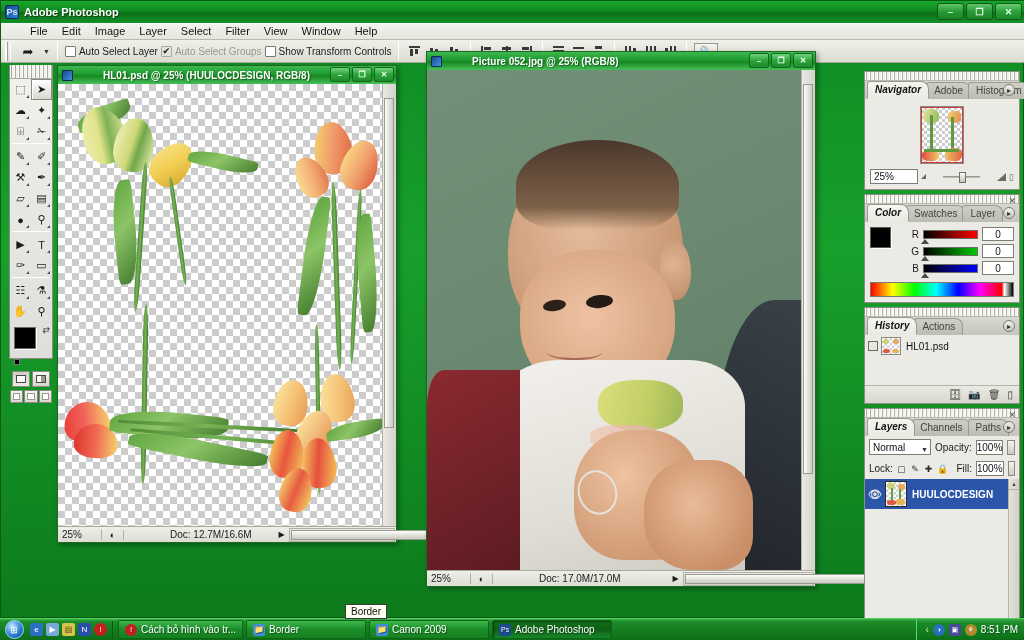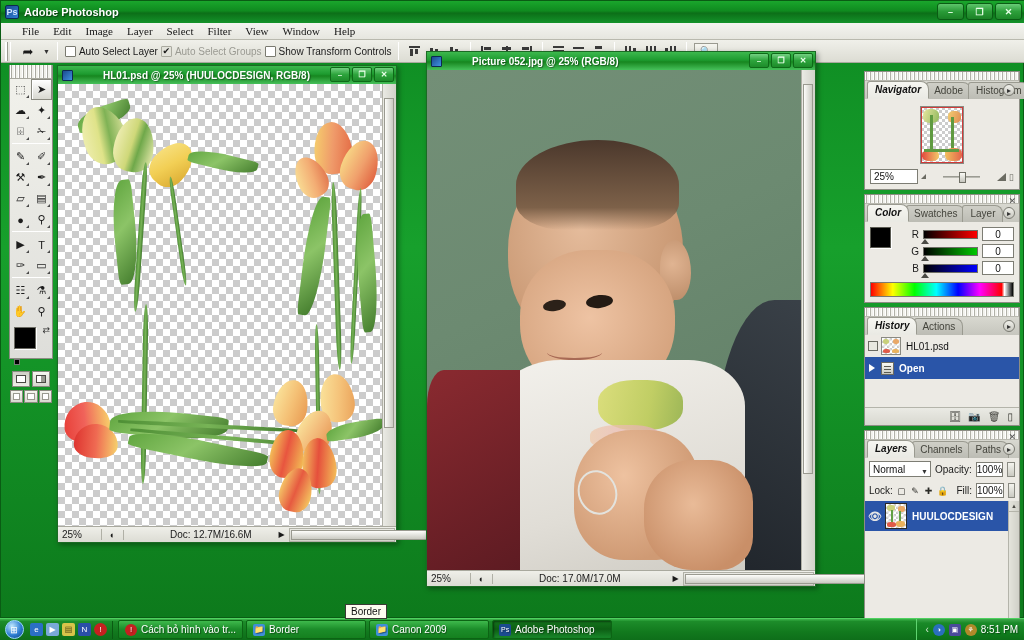--- a/index.html
+++ b/index.html
@@ -39,22 +39,21 @@
     color: #e8ffe8; font-size: 9px; display: flex;
     align-items: center; justify-content: center; font-weight: bold;
   }
   .win-btn.close { background: linear-gradient(180deg,#6acc78,#2da03b 50%,#1d8829); }
 
   
   #menubar {
     position: absolute; left: 0; top: 22px; width: 1024px; height: 17px;
     background: linear-gradient(180deg,#f4f4f0,#e6e6df);
     border-bottom: 1px solid #b9b9ae; display: flex; align-items: center;
-    padding-left: 14px;
-    font-family: Liberation Serif, serif;
+    padding-left: 22px;
   }
   #menubar .menu-item {
     padding: 1px 7px; color: #141414; font-size: 11px; cursor: default;
   }
 
   
   #optionsbar {
     position: absolute; left: 0; top: 39px; width: 1024px; height: 23px;
     background: linear-gradient(180deg,#f0f0ea,#dcdcd3);
     border-bottom: 1px solid #a9a99e; display: flex; align-items: center;
@@ -939,29 +938,20 @@
           <span class="hist-snapshot-ico"></span>
           <span class="hist-thumb">
             <span class="checker" style="position:absolute;inset:0;background-size:5px 5px;background-position:0 0,2.5px 2.5px"></span>
             <span style="position:absolute;left:1px;top:1px;width:6px;height:5px;background:#c9d07a;border-radius:40%"></span>
             <span style="position:absolute;right:1px;top:1px;width:6px;height:5px;background:#e9a868;border-radius:40%"></span>
             <span style="position:absolute;left:1px;bottom:1px;width:7px;height:4px;background:#e05a48;border-radius:40%"></span>
             <span style="position:absolute;right:1px;bottom:1px;width:7px;height:4px;background:#eab35e;border-radius:40%"></span>
           </span>
           <span>HL01.psd</span>
         </div>
-        <div class="hist-row selected" style="position:relative">
-          <span class="hist-arrow"></span>
-          <span class="hist-icon">
-            <i style="top:3px"></i>
-              <i style="top:6px"></i>
-              <i style="top:9px"></i>
-          </span>
-          <span>Open</span>
-        </div>
         <div style="height:28px"></div>
       </div>
       <div class="panel-footer">
         <span class="footer-ico">🗄</span>
         <span class="footer-ico">📷</span>
         <span class="footer-ico">🗑</span>
         <span class="footer-ico">▯</span>
       </div>
     </div>
 

